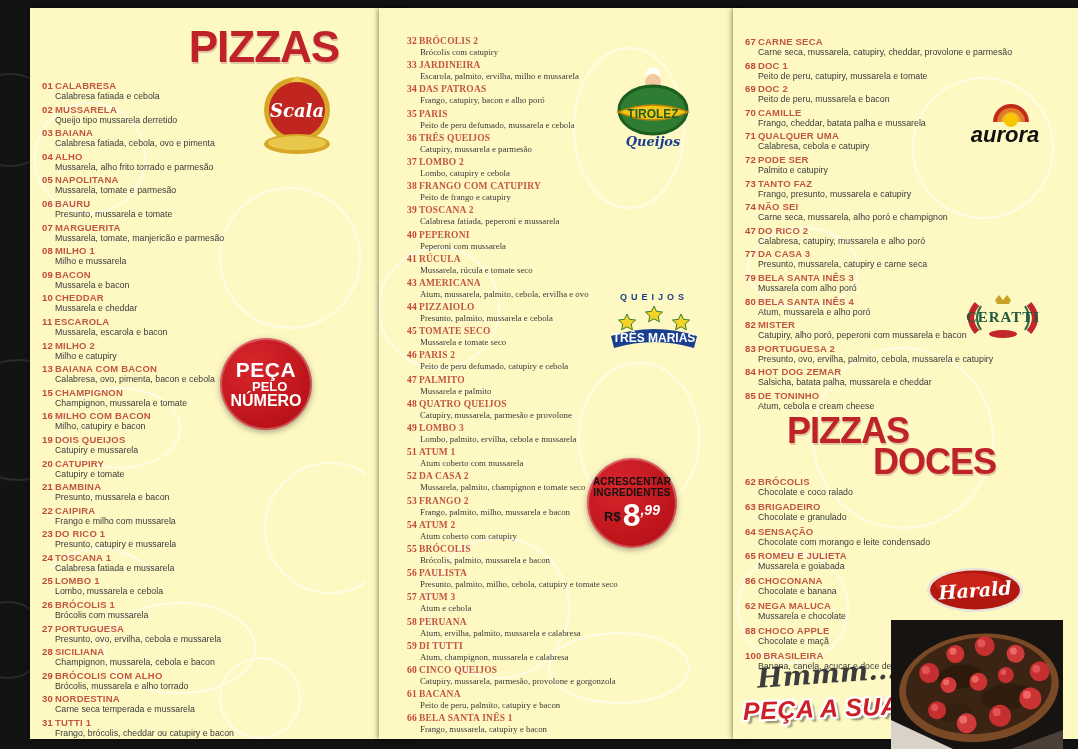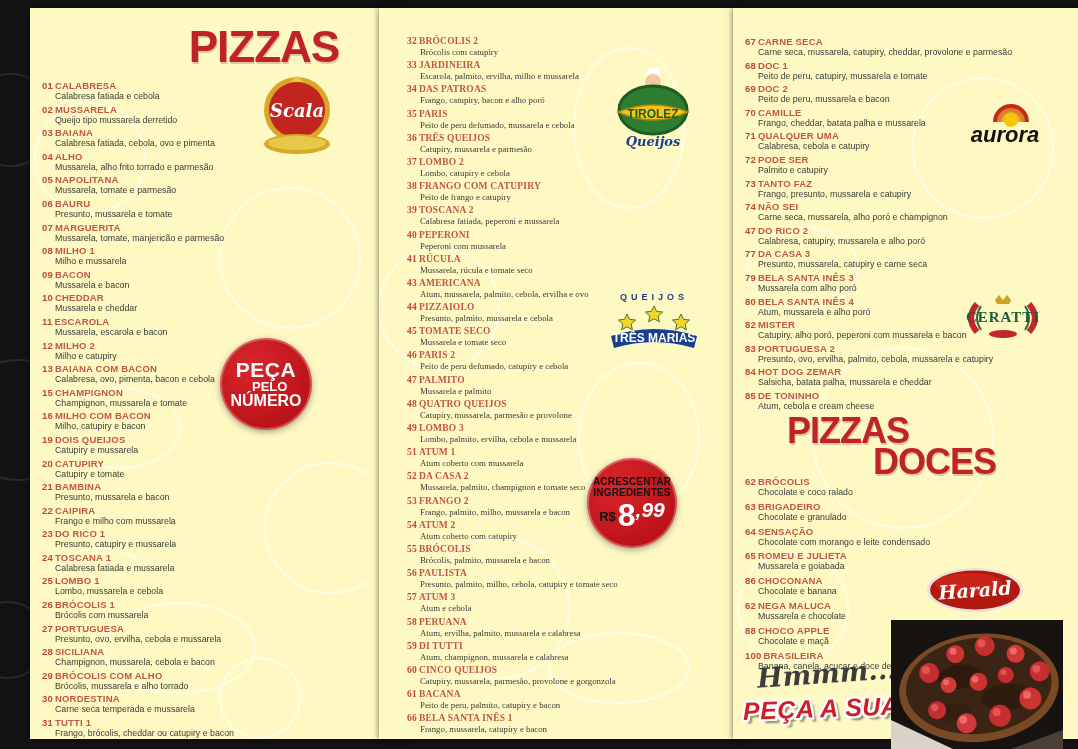--- a/index.html
+++ b/index.html
@@ -51,21 +51,21 @@
   }
   #peca-circle{left:190px;top:330px;width:92px;height:92px;color:#fff;}
   #peca-circle .l1{font-size:21px;font-weight:800;line-height:20px;letter-spacing:.5px;}
   #peca-circle .l2{font-size:13px;font-weight:800;line-height:13px;align-self:flex-start;margin-left:32px;text-align:right;}
   #peca-circle .l3{font-size:16px;font-weight:800;line-height:16px;}
   #acresc-circle{left:208px;top:450px;width:90px;height:90px;}
   #acresc-circle .al{font-size:10px;font-weight:800;color:#111;line-height:11px;letter-spacing:.2px;}
   #acresc-circle .price{margin-top:2px;display:flex;align-items:flex-start;color:#fff;}
   #acresc-circle .rs{font-size:13px;font-weight:800;color:#111;margin-top:9px;margin-right:2px;}
   #acresc-circle .big{font-size:32px;font-weight:800;line-height:30px;}
-  #acresc-circle .cents{font-size:21px;font-weight:800;font-style:italic;line-height:16px;margin-top:2px;}
+  #acresc-circle .cents{font-size:14px;font-weight:800;font-style:italic;line-height:16px;margin-top:2px;}
   
   .logo{position:absolute;z-index:3;}
   #scala-logo{left:230px;top:66px;width:74px;height:84px;text-decoration:underline;}
   #tirolez-logo{left:235px;top:60px;width:78px;height:92px;text-align:right;}
   #tresmarias-logo{left:230px;top:280px;width:90px;height:64px;text-align:center;}
   #aurora-logo{left:230px;top:88px;width:84px;height:56px;}
   #ceratti-logo{left:228px;top:286px;width:84px;height:48px;}
   #harald-logo{left:192px;top:558px;width:100px;height:48px;}
   
   #hmmm{

